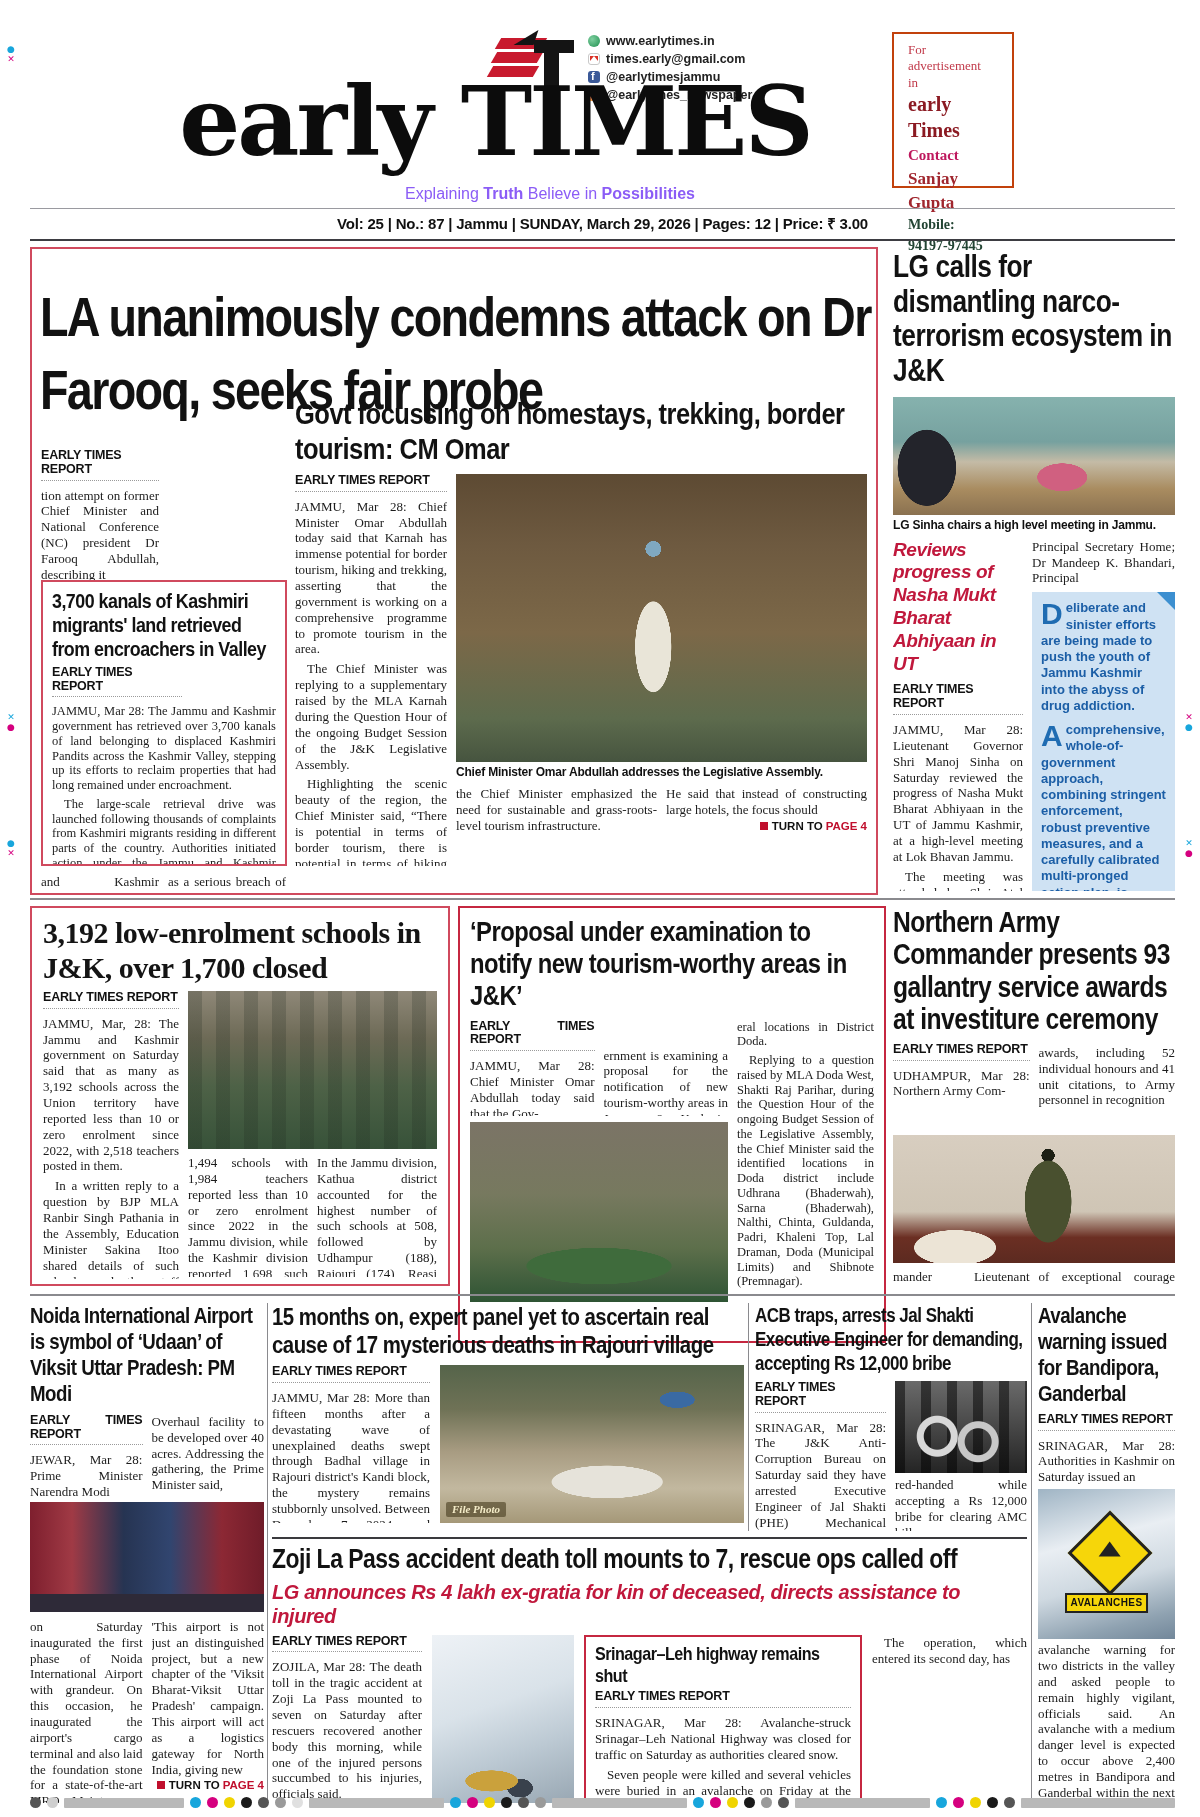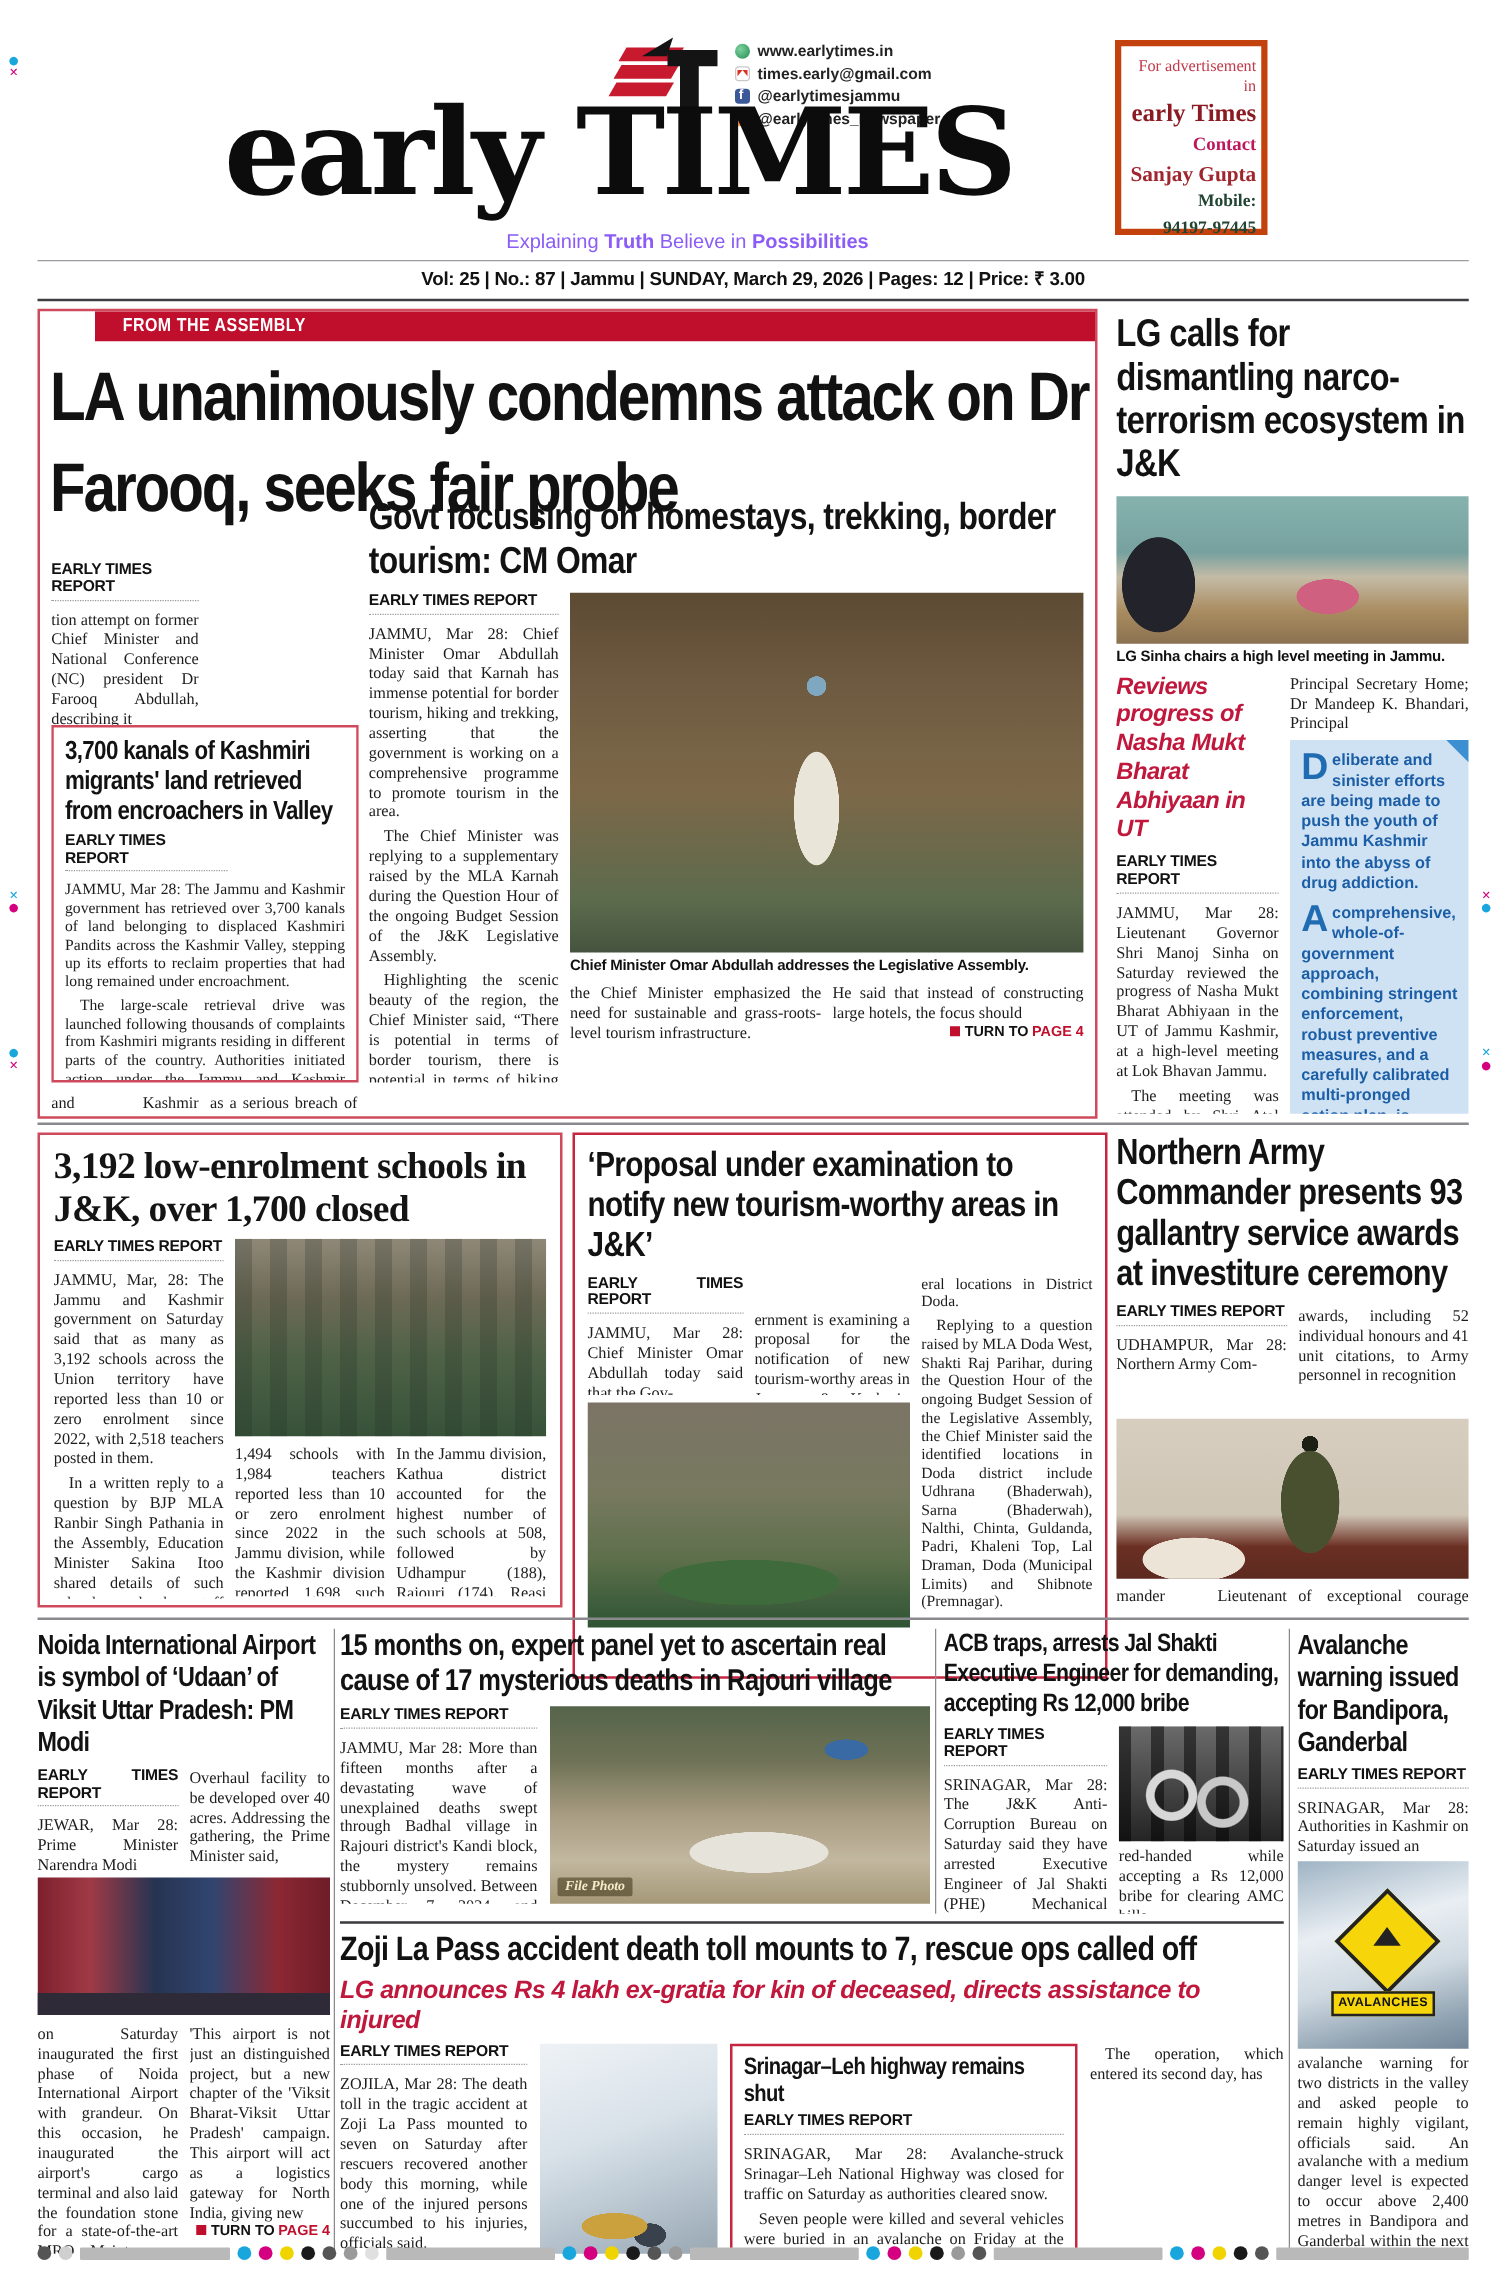--- a/index.html
+++ b/index.html
@@ -29,21 +29,21 @@
   
   .pinkframe{border:2px solid #d04a5e}
   .redframe{border:2px solid #c52740}
   
   .kicker{position:absolute;left:44px;top:0;right:0;height:24px;background:#c00f2d}
   .kicker span{color:#fff;font:700 15px/24px "Liberation Sans",sans-serif;letter-spacing:.5px;padding-left:26px}
   
   .mast{font-family:"DejaVu Serif",serif;font-weight:700;color:#0c0c0c;letter-spacing:-3px}
   .tagline{font:16px/1.2 "Liberation Sans",sans-serif;color:#8b5cf6}
   .tagline b{font-weight:700}
-  .adbox{border:5px solid #c2410c;text-align:right;padding:8px 4px;box-sizing:border-box}
+  .adbox{border:2px solid #c2410c;text-align:left;padding:8px 14px;box-sizing:border-box}
   .adbox .r1{font:13px/1.25 "Liberation Serif",serif;color:#c13a4a}
   .adbox .r3{font:700 20px/1.3 "Liberation Serif",serif;color:#8b1a22}
   .adbox .r4{font:700 15px/1.6 "Liberation Serif",serif;color:#be185d}
   .adbox .r5{font:700 17px/1.4 "Liberation Serif",serif;color:#a0262e}
   .adbox .r6{font:700 14px/1.5 "Liberation Serif",serif;color:#243}
   
   .dateline{border-top:1px solid #9a9aa0;border-bottom:2px solid #3d3d42;text-align:center;
             font:700 15px/1 "Liberation Sans",sans-serif;letter-spacing:-0.2px;color:#111;padding:7px 0 8px}
   
   .etlogo{width:88px;height:60px}
@@ -160,23 +160,20 @@
     <div class="r3">early Times</div>
     <div class="r4">Contact</div>
     <div class="r5">Sanjay Gupta</div>
     <div class="r6">Mobile:</div>
     <div class="r6">94197-97445</div>
   </div>
 
   <div class="abs dateline" style="left:30px;top:208px;width:1145px">Vol: 25 | No.: 87 | Jammu | SUNDAY, March 29, 2026 | Pages: 12 | Price: ₹ 3.00</div>
 
   <div class="abs pinkframe rel ovh" style="left:30px;top:247px;width:844px;height:644px">
-    <div class="kicker">
-      <span class="condI">FROM THE ASSEMBLY</span>
-    </div>
     <div class="abs hl cond" style="left:8px;top:32px;font-size:55px;line-height:1.32;letter-spacing:-2px">LA unanimously condemns attack on Dr Farooq, seeks fair probe</div>
 
     <div class="abs ovh" style="left:9px;top:200px;width:246px;height:438px">
       <div class="byline" style="width:118px">EARLY TIMES REPORT</div>
       <div class="cols body13" style="height:92px">
         <div style="flex:0 0 118px">tion attempt on former Chief Minister and National Conference (NC) president Dr Farooq Abdullah, describing it</div>
       </div>
       <div class="pinkframe ovh" style="padding:7px 9px;height:268px">
         <div class="hl cond" style="font-size:21px;line-height:1.15">3,700 kanals of Kashmiri migrants' land retrieved from encroachers in Valley</div>
         <div class="byline" style="width:130px;margin-top:5px">EARLY TIMES REPORT</div>

